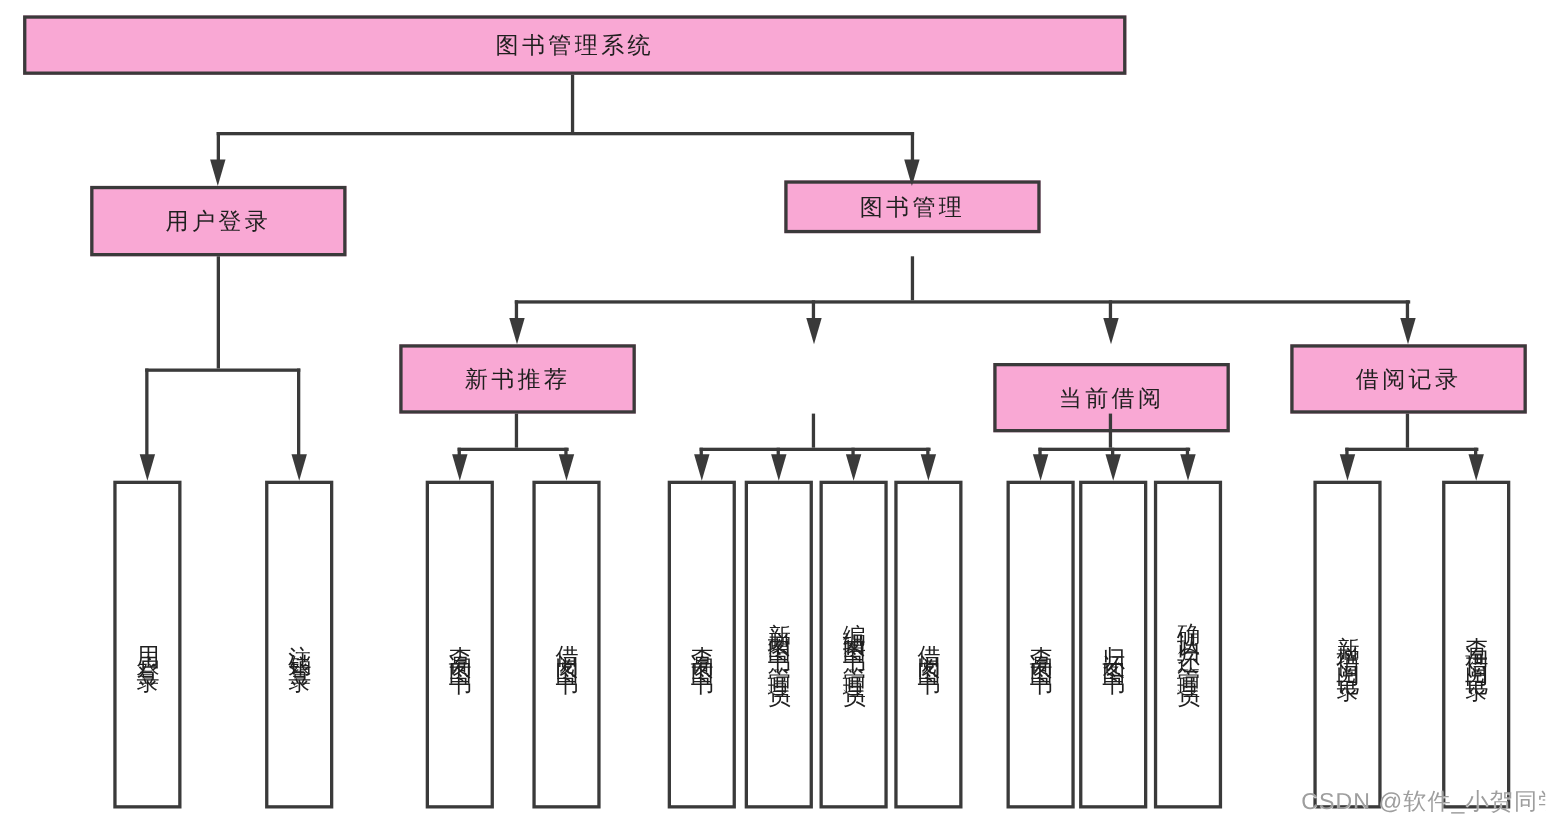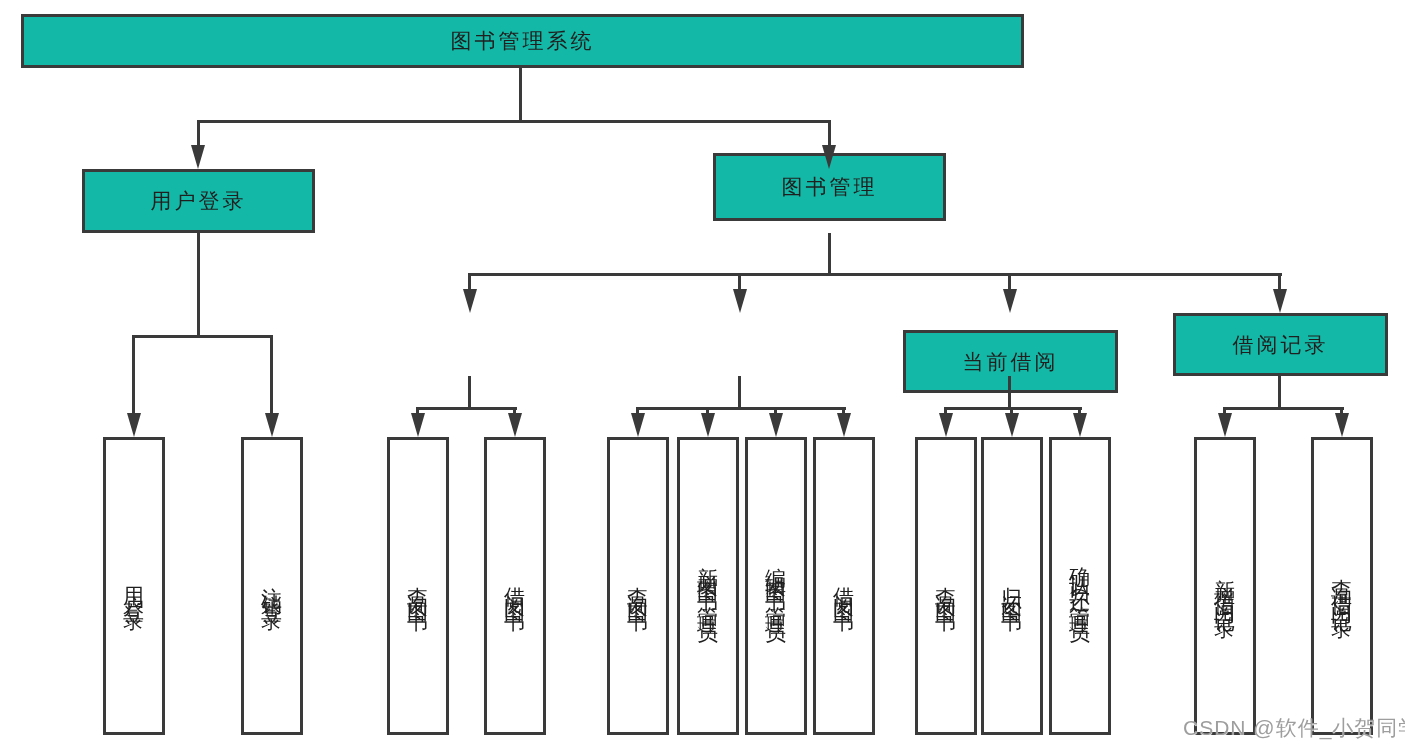--- a/index.html
+++ b/index.html
@@ -1,21 +1,21 @@
 <!DOCTYPE html>
 <html><head>
 <meta charset="utf-8">
 <style>
   html,body{margin:0;padding:0;background:#ffffff;}
   .canvas{
     position:relative;width:1405px;height:747px;background:#ffffff;
     font-family:"Liberation Sans","DejaVu Sans",sans-serif;overflow:hidden;
   }
   .box{
-    position:absolute;background:#14b8a6;border:3px solid #3a3a3a;box-sizing:border-box;
+    position:absolute;background:#f9a8d4;border:3px solid #3a3a3a;box-sizing:border-box;
     display:flex;align-items:center;justify-content:center;
     font-size:21px;letter-spacing:3px;color:#1f1f1f;white-space:nowrap;
   }
   .leaf{
     position:absolute;background:#ffffff;border:3px solid #3a3a3a;box-sizing:border-box;
     width:62px;top:437px;height:298px;
     display:flex;align-items:center;justify-content:center;
   }
   .leaf span{
     writing-mode:vertical-rl;text-orientation:mixed;
@@ -38,24 +38,27 @@
 
 <div class="canvas">
 
   <div class="box" style="left:21px;top:14px;width:1003px;height:54px">
     <span>图书管理系统</span>
   </div>
 
   <div class="box" style="left:82px;top:169px;width:233px;height:64px">
     <span>用户登录</span>
   </div>
-  <div class="box" style="left:713px;top:153px;width:233px;height:68px">
+  <div class="box" style="left:713px;top:164px;width:233px;height:48px">
     <span>图书管理</span>
   </div>
 
+  <div class="box" style="left:363px;top:313px;width:215px;height:63px">
+    <span>新书推荐</span>
+  </div>
   <div class="box" style="left:903px;top:330px;width:215px;height:63px">
     <span>当前借阅</span>
   </div>
   <div class="box" style="left:1173px;top:313px;width:215px;height:63px">
     <span>借阅记录</span>
   </div>
 
   <div class="leaf" style="left:103px">
     <span>用户登录</span>
     </div>

